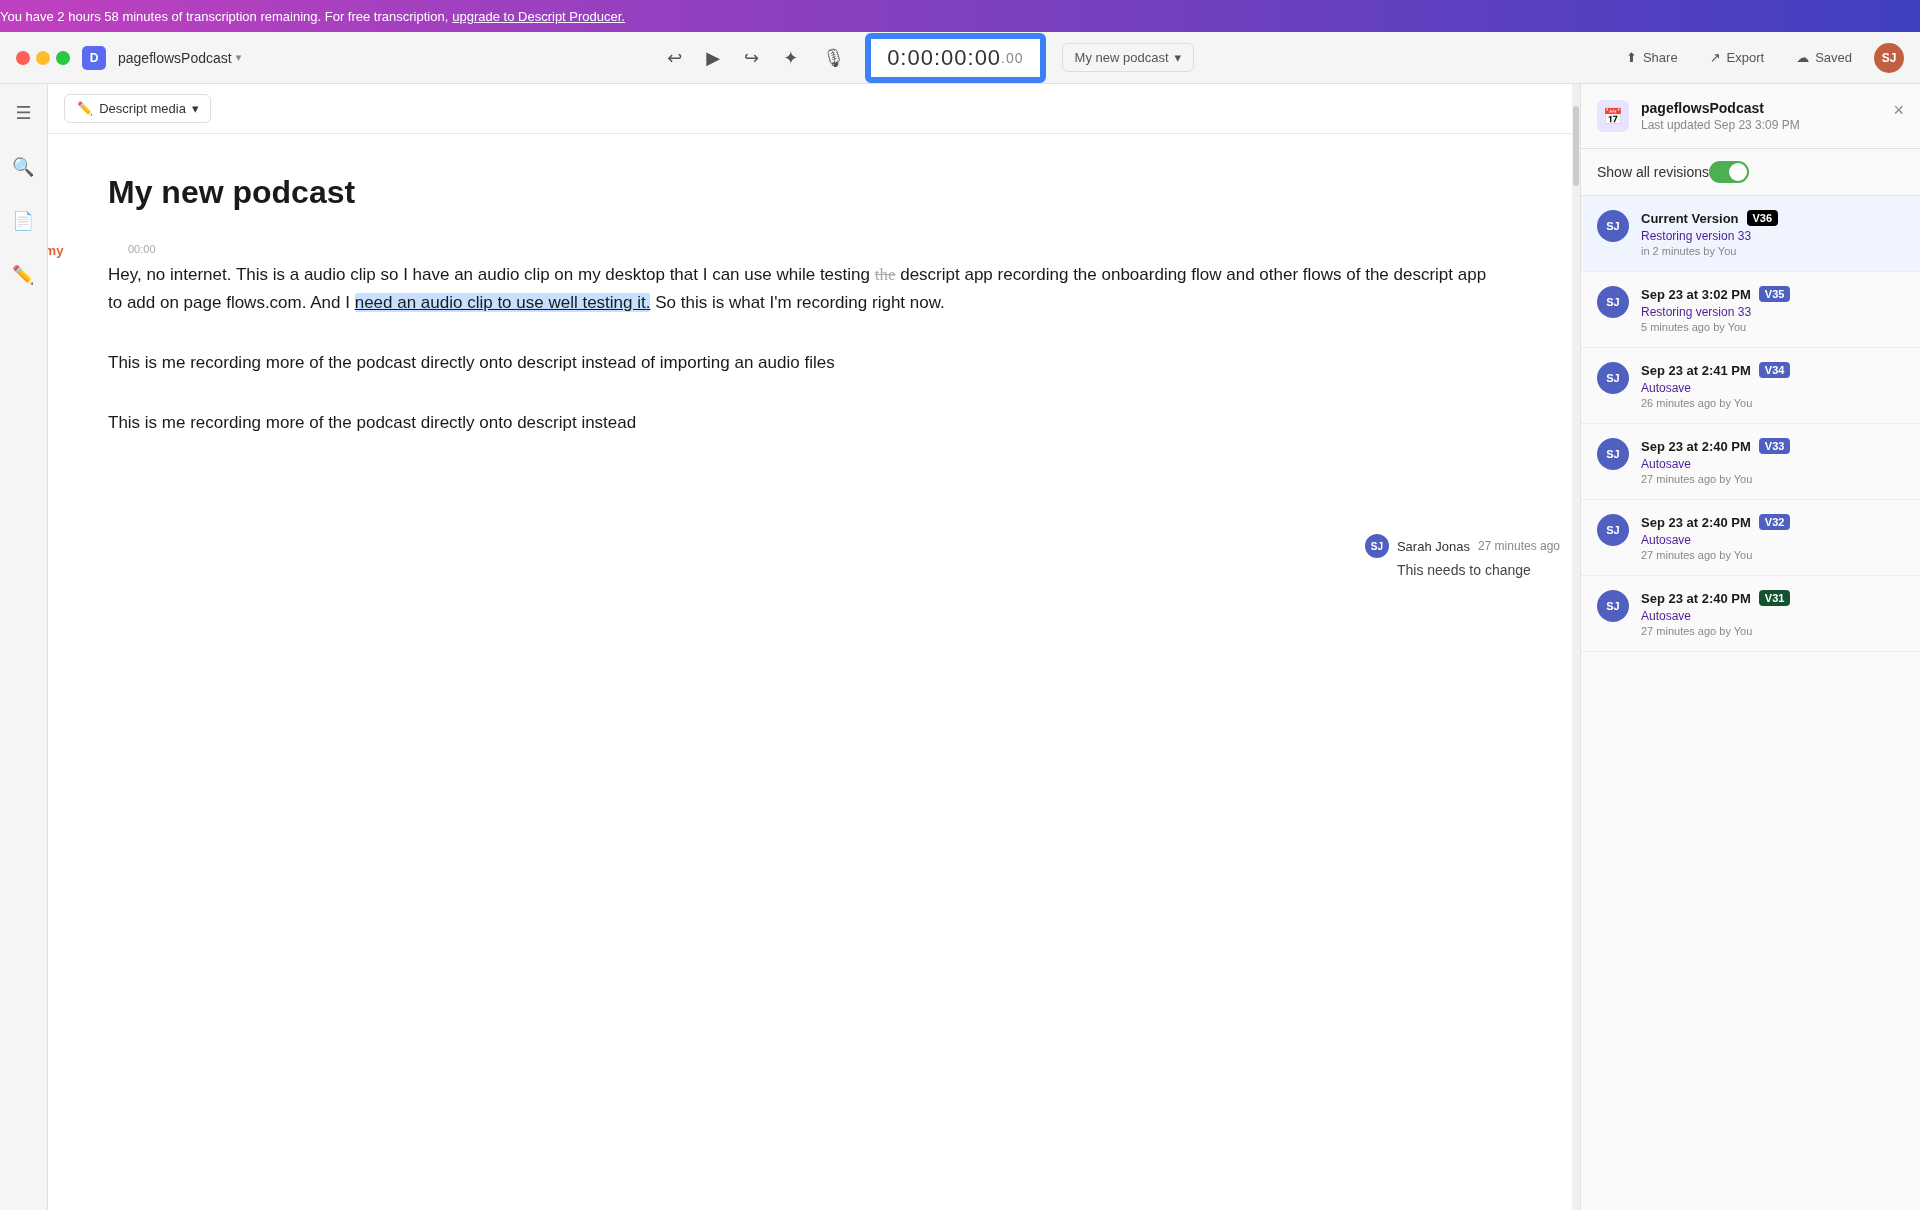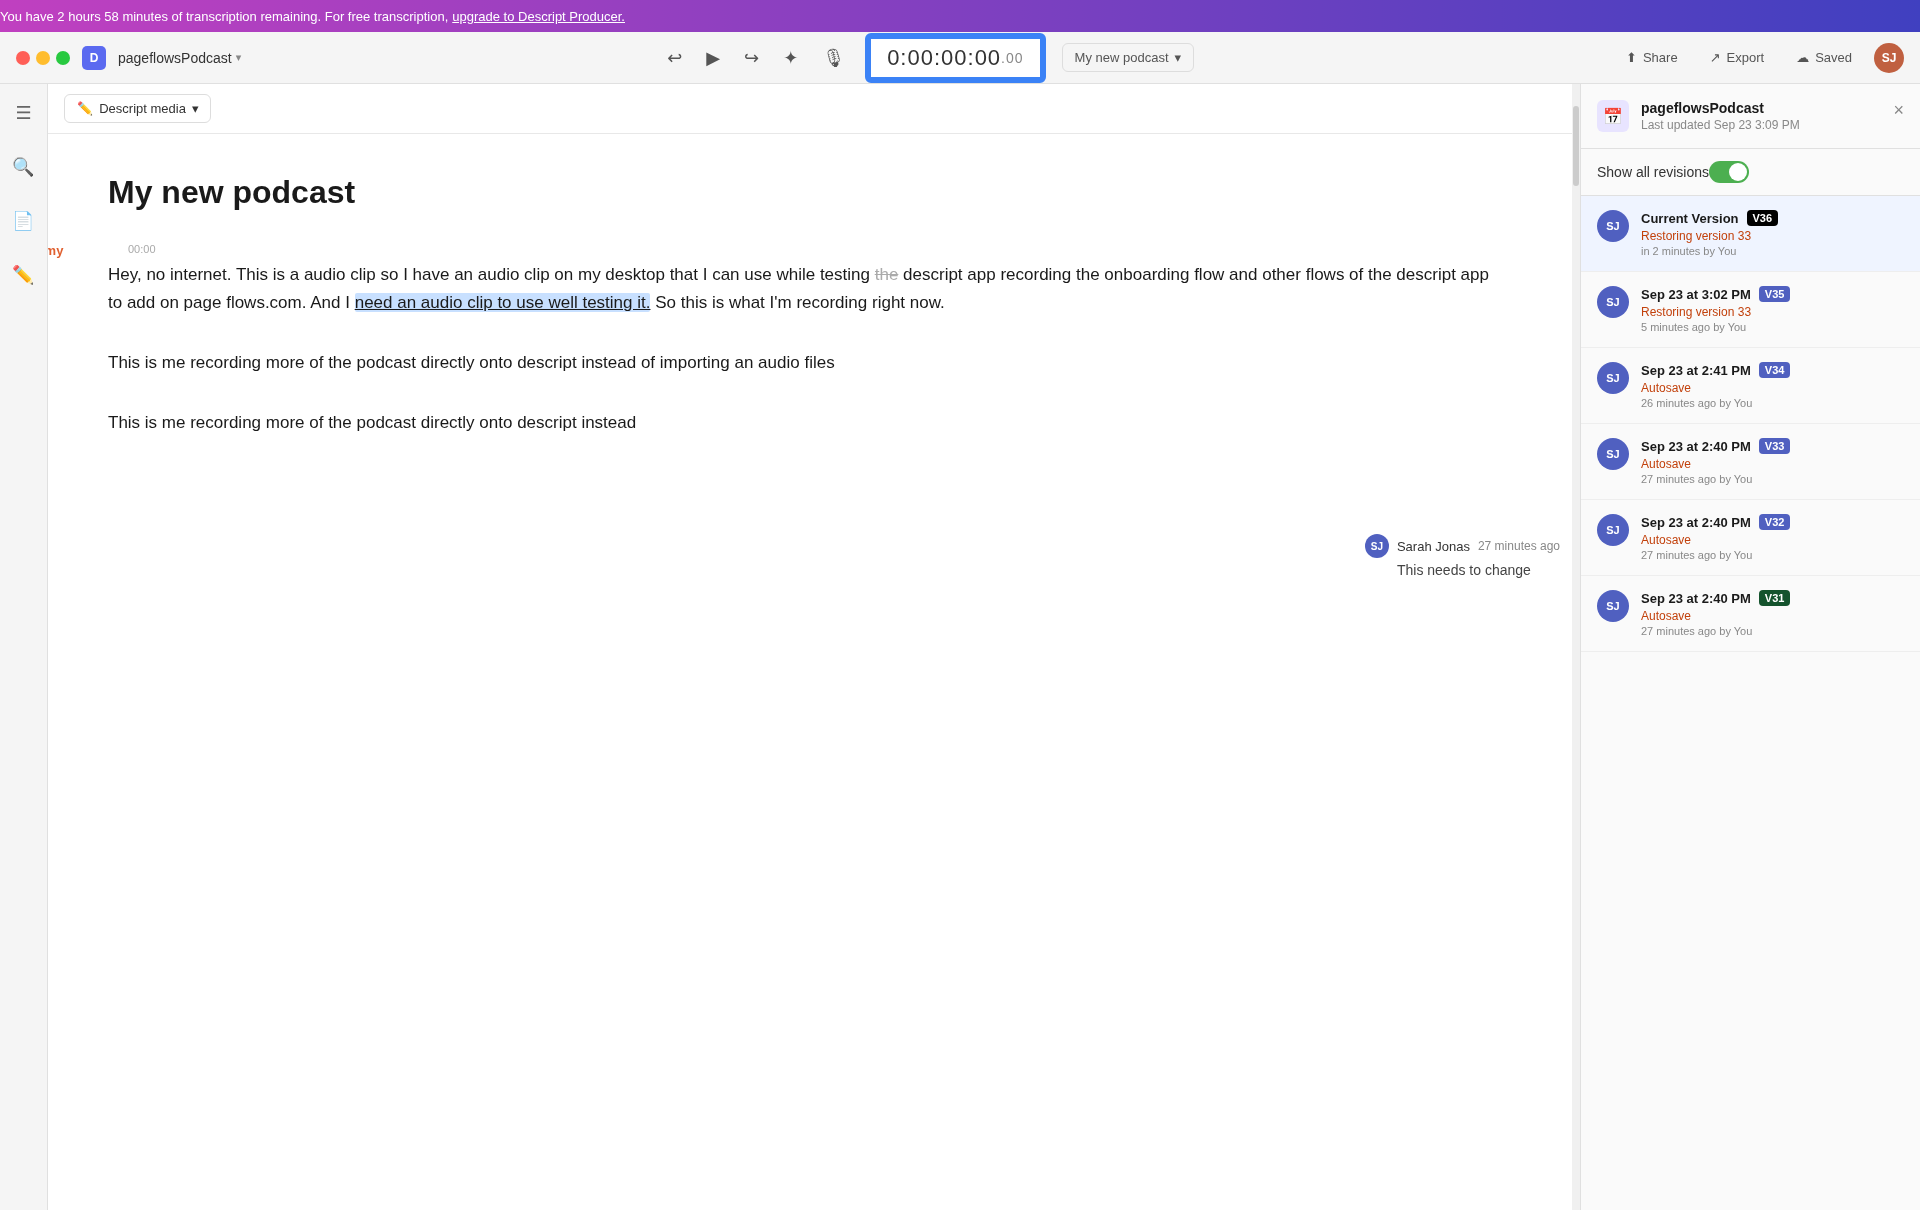--- a/index.html
+++ b/index.html
@@ -160,21 +160,21 @@
     .transcript-text {
       font-size: 17px;
       line-height: 1.65;
       color: #1a1a1a;
     }
     .highlight-blue {
       background: #c8e0ff;
       border-radius: 2px;
       text-decoration: underline;
     }
-    .strikethrough { text-decoration: line-through; color: #aaa; }
+    .strikethrough { text-decoration: line-through; color: #aaa; font-family: Liberation Serif, serif; }
 
     
     .comment-bubble {
       position: absolute;
       right: -320px;
       top: 380px;
       display: flex;
       flex-direction: column;
       gap: 4px;
     }
@@ -249,21 +249,21 @@
     .rev-content { flex: 1; }
     .rev-header { display: flex; align-items: center; gap: 8px; margin-bottom: 3px; }
     .rev-title { font-size: 13px; font-weight: 600; color: #1a1a1a; }
     .rev-badge { font-size: 11px; font-weight: 600; color: white; padding: 2px 6px; border-radius: 4px; }
     .badge-current { background: #000000; }
     .badge-v35 { background: #5060c0; }
     .badge-v34 { background: #5060c0; }
     .badge-v33 { background: #5060c0; }
     .badge-v32 { background: #5060c0; }
     .badge-v31 { background: #14532d; }
-    .rev-desc { font-size: 12px; color: #c2410c; margin-bottom: 2px; }
+    .rev-desc { font-size: 12px; color: #4c1d95; margin-bottom: 2px; }
     .rev-time { font-size: 11px; color: #888; }
 
     .scrollbar-track {
       position: absolute;
       right: 0; top: 0; bottom: 0;
       width: 8px;
       background: #f0f0f0;
     }
     .scrollbar-thumb {
       width: 6px;

